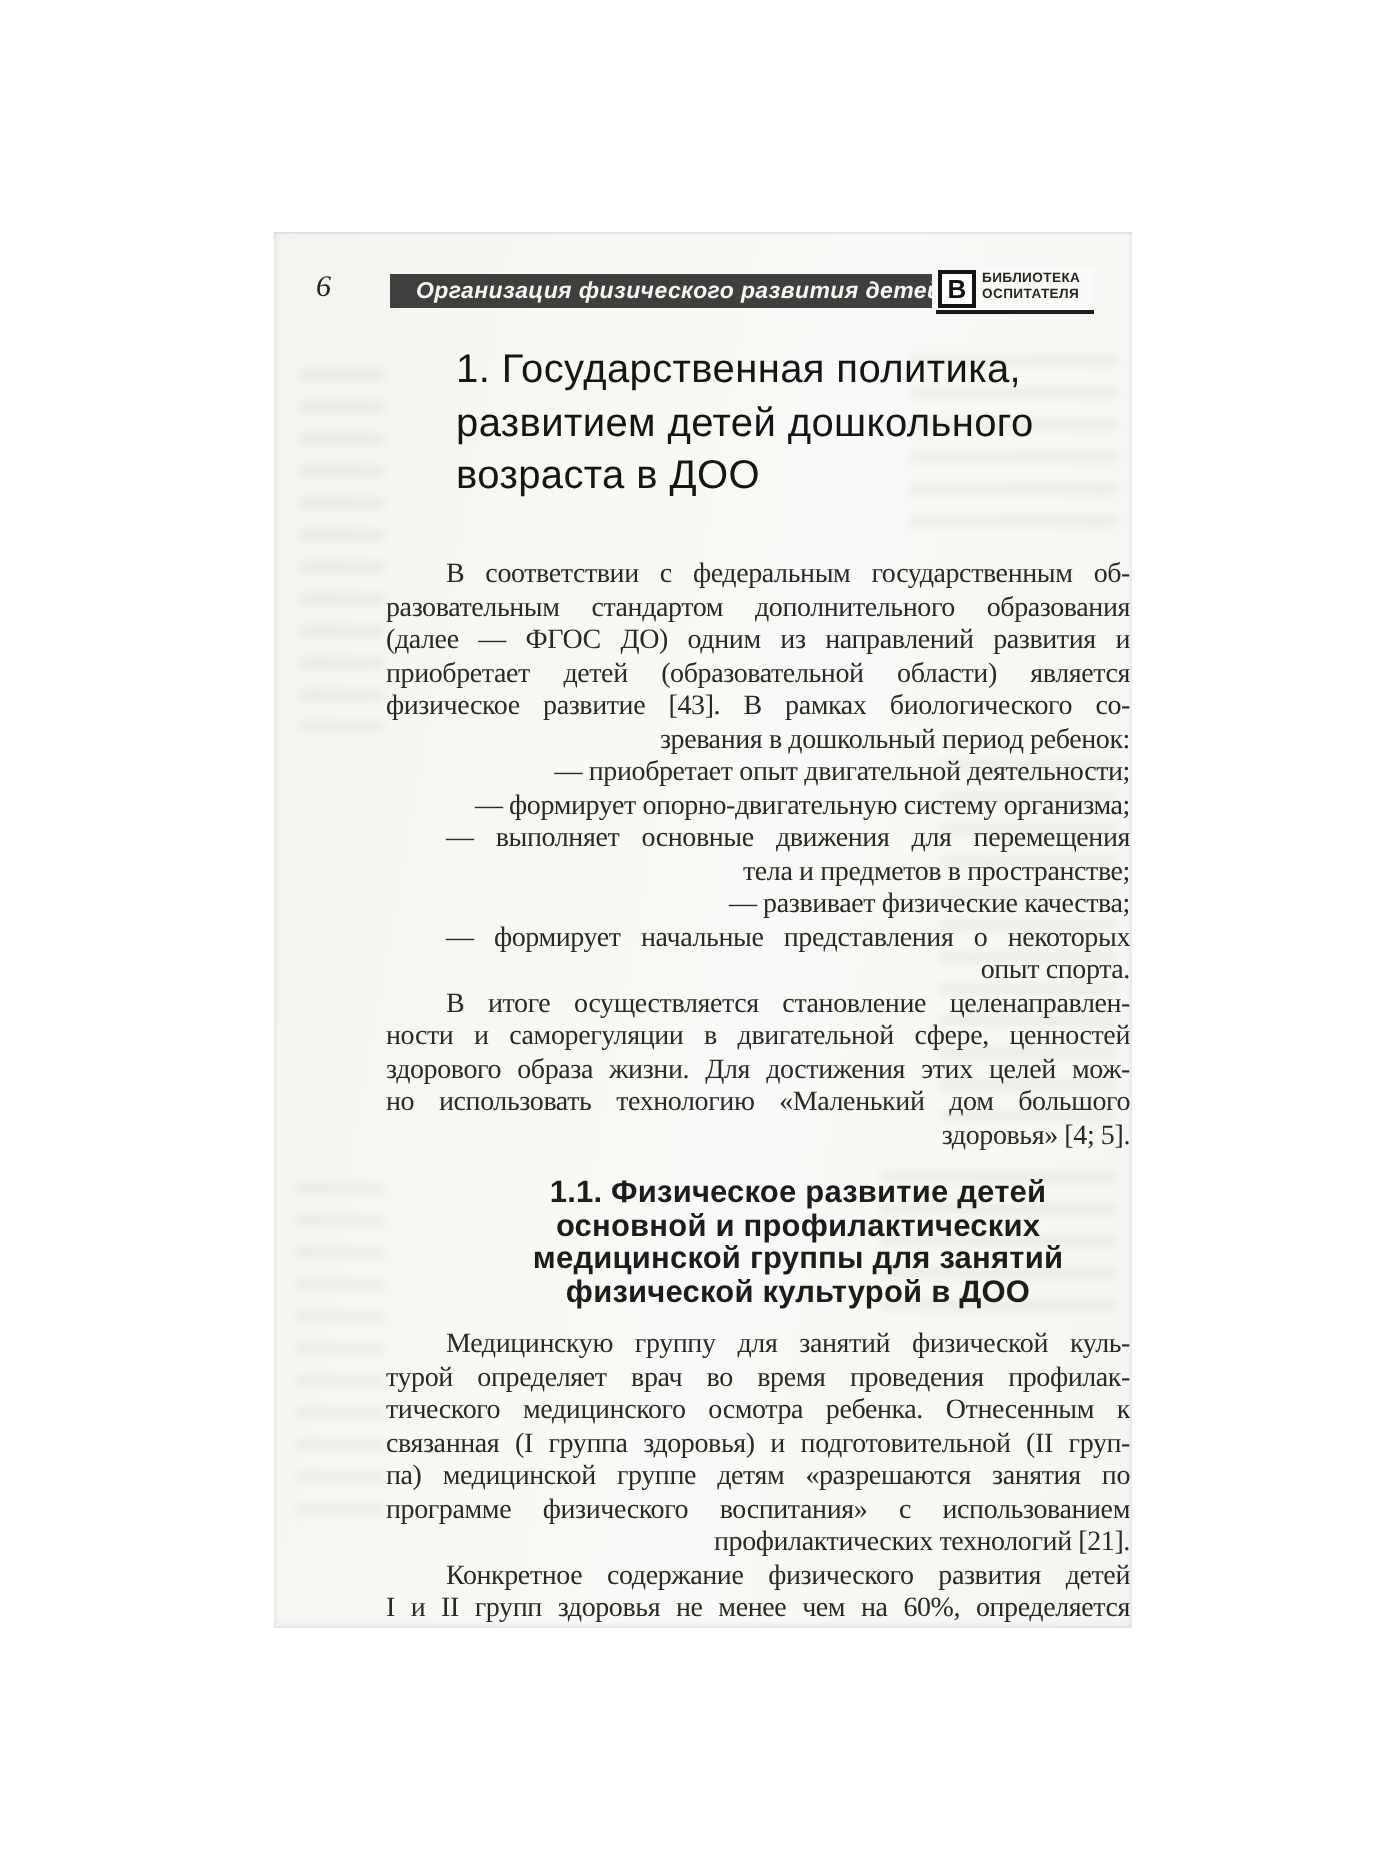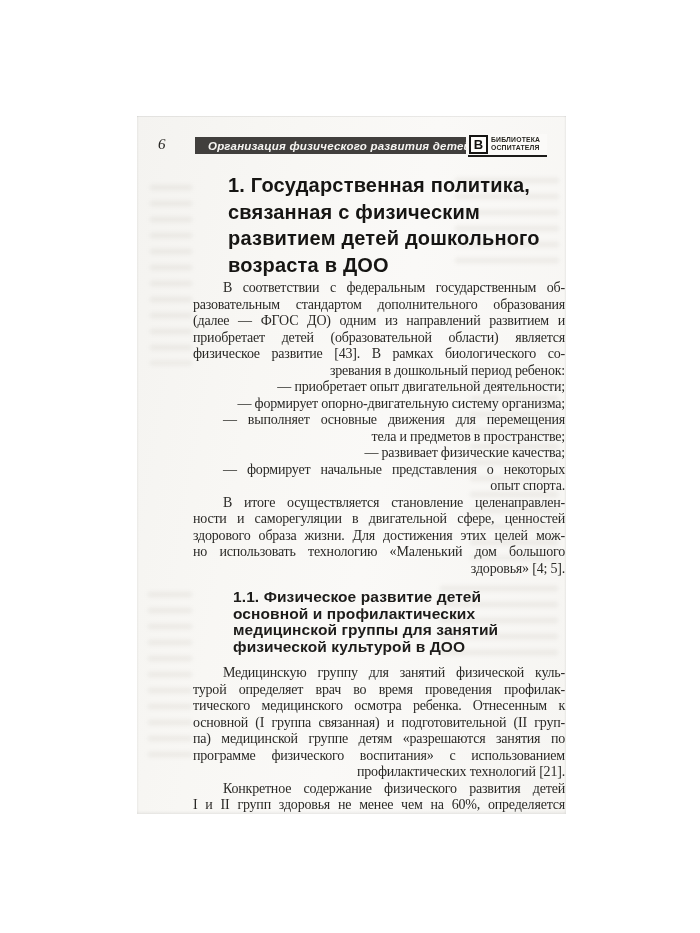--- a/index.html
+++ b/index.html
@@ -18,37 +18,37 @@
   .header-bar{position:absolute;left:195px;top:137px;width:271px;height:17px;background:#413f3d;
               display:flex;align-items:center;padding-left:13px;box-sizing:border-box;}
   .header-bar span{color:#f6f5f2;font:italic bold 11.5px/12px "Liberation Sans",sans-serif;letter-spacing:.2px;white-space:nowrap;}
   .logo{position:absolute;left:468px;top:134px;width:79px;height:23px;background:#fbfaf8;
         border-bottom:2px solid #1c1b19;display:flex;align-items:center;box-sizing:border-box;padding:0 0 1px 1px;}
   .logo-box{width:15px;height:15px;border:2px solid #151412;background:#fefdfb;color:#131210;
             display:flex;align-items:center;justify-content:center;font-weight:bold;font-size:13px;flex:0 0 auto;}
   .logo-text{margin-left:3px;color:#26251f;font-weight:bold;font-size:6.8px;line-height:8px;letter-spacing:.2px;white-space:nowrap;}
   
   .chapter-title{position:absolute;left:228px;top:172px;width:345px;
-                 font-family:"Liberation Sans",sans-serif;font-weight:bold;font-size:20px;line-height:26.5px;
+                 font-family:"Liberation Sans",sans-serif;font-weight:normal;font-size:20px;line-height:26.5px;
                  color:#161513;letter-spacing:.2px;}
   .chapter-title .tline{white-space:nowrap;}
   
   #content{position:absolute;left:193px;top:280px;width:372px;
            font-family:"Liberation Serif",serif;font-size:14px;line-height:16.5px;
            color:#2a2926;letter-spacing:-0.2px;}
   .para,.bullets{margin:0;}
   .line{min-height:16.5px;}
   .jl{text-align:justify;text-align-last:justify;}
   .ll{text-align:right;}
   .para .fl{text-indent:30px;}
   .bullet{padding-left:48px;}
   .bullet .line:first-child{text-indent:-18px;}
   .h2{margin:12px 0 10px 40px;font-family:"Liberation Sans",sans-serif;font-weight:bold;
       font-size:15.5px;line-height:16px;color:#1d1c1a;letter-spacing:.1px;}
-  .h2 .line{white-space:nowrap;text-align:left;}
+  .h2 .line{white-space:nowrap;text-align:center;}
 </style>
 </head>
 <body>
 
 <div class="canvas">
   <div class="page"></div>
 
   <div class="bleed" style="left:150px;top:185px;width:42px;height:180px;"></div>
   <div class="bleed" style="left:455px;top:178px;width:104px;height:96px;"></div>
   <div class="bleed" style="left:470px;top:380px;width:88px;height:180px;"></div>
@@ -62,30 +62,29 @@
   <div class="logo">
     <div class="logo-box">В</div>
     <div class="logo-text">
       <div>БИБЛИОТЕКА</div>
       <div>ОСПИТАТЕЛЯ</div>
     </div>
   </div>
 
   <div class="chapter-title">
     <div class="tline">1. Государственная политика,</div>
-    <div class="tline">связанная с физическим</div>
     <div class="tline">развитием детей дошкольного</div>
     <div class="tline">возраста в ДОО</div>
   </div>
 
   <div id="content">
       <div class="para">
         <div class="line jl fl">В соответствии с федеральным государственным об-</div>
         <div class="line jl">разовательным стандартом дополнительного образования</div>
-        <div class="line jl">(далее — ФГОС ДО) одним из направлений развитием и</div>
+        <div class="line jl">(далее — ФГОС ДО) одним из направлений развития и</div>
         <div class="line jl">приобретает детей (образовательной области) является</div>
         <div class="line jl">физическое развитие [43]. В рамках биологического со-</div>
         <div class="line ll">зревания в дошкольный период ребенок:</div>
       </div>
       <div class="bullets">
         <div class="bullet">
           <div class="line ll">— приобретает опыт двигательной деятельности;</div>
         </div>
         <div class="bullet">
           <div class="line ll">— формирует опорно-двигательную систему организма;</div>
@@ -112,21 +111,21 @@
       <div class="h2">
         <div class="line ll">1.1. Физическое развитие детей</div>
         <div class="line ll">основной и профилактических</div>
         <div class="line ll">медицинской группы для занятий</div>
         <div class="line ll">физической культурой в ДОО</div>
       </div>
       <div class="para">
         <div class="line jl fl">Медицинскую группу для занятий физической куль-</div>
         <div class="line jl">турой определяет врач во время проведения профилак-</div>
         <div class="line jl">тического медицинского осмотра ребенка. Отнесенным к</div>
-        <div class="line jl">основной (I группа связанная) и подготовительной (II груп-</div>
+        <div class="line jl">связанная (I группа здоровья) и подготовительной (II груп-</div>
         <div class="line jl">па) медицинской группе детям «разрешаются занятия по</div>
         <div class="line jl">программе физического воспитания» с использованием</div>
         <div class="line ll">профилактических технологий [21].</div>
       </div>
       <div class="para">
         <div class="line jl fl">Конкретное содержание физического развития детей</div>
         <div class="line jl">I и II групп здоровья не менее чем на 60%, определяется</div>
       </div>
     </div>
 </div>

